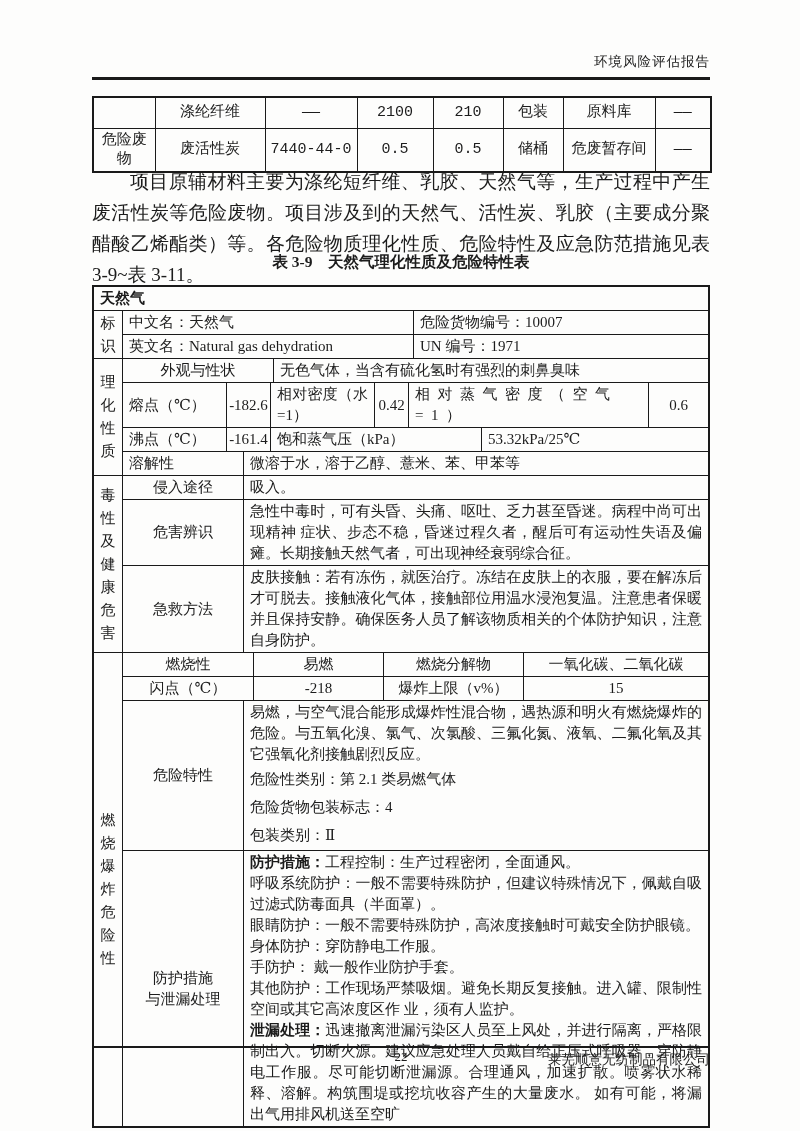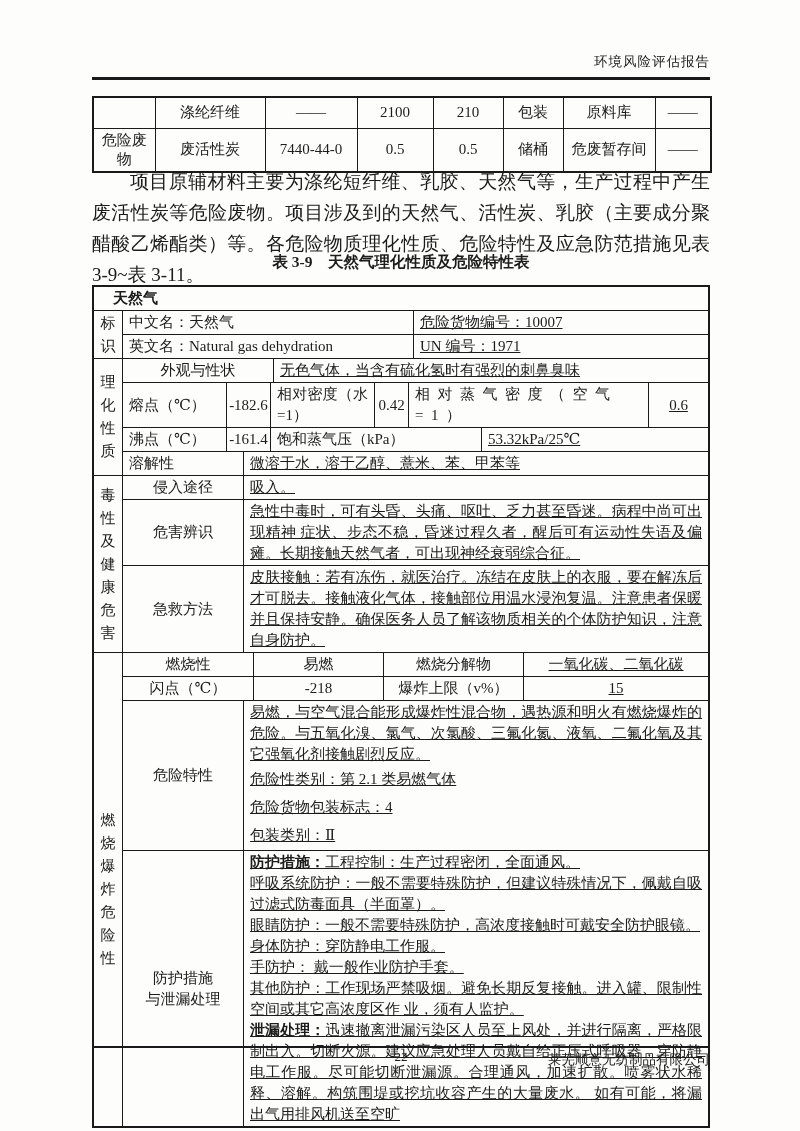--- a/index.html
+++ b/index.html
@@ -5,42 +5,42 @@
   html,body{margin:0;padding:0;background:#888;}
   .page{
     position:relative;width:800px;height:1131px;background:#fdfdfc;
     font-family:"Liberation Serif","DejaVu Serif",serif;
     color:#1c1c1c;overflow:hidden;margin:0 auto;
   }
   
   .header-title{position:absolute;top:53px;right:90px;font-size:13.5px;letter-spacing:1px;}
   .header-rule{position:absolute;top:77px;left:92px;width:618px;height:3px;background:#1a1a1a;}
   
-  .top-table{position:absolute;top:96px;left:92px;width:618px;border-collapse:collapse;table-layout:fixed;font-size:15px;}
+  .top-table{position:absolute;top:96px;left:92px;width:618px;border-collapse:collapse;table-layout:fixed;font-size:15px;font-family:Liberation Mono, monospace;}
   .top-table td{border:1px solid #1a1a1a;text-align:center;vertical-align:middle;padding:2px 3px;line-height:19px;}
   .top-table{border:2px solid #1a1a1a;}
   .top-table tr{height:31px;}
   
   .intro{position:absolute;top:166px;left:92px;width:618px;font-size:19px;line-height:31px;
          text-align:justify;text-indent:2em;}
   
   .caption{position:absolute;top:252px;left:92px;width:618px;text-align:center;font-weight:bold;font-size:15.5px;}
   
   .mt{position:absolute;top:285px;left:92px;width:618px;border:2px solid #1a1a1a;font-size:15px;line-height:21px;box-sizing:border-box;}
-  .mt-title{border-bottom:1px solid #1a1a1a;font-weight:bold;padding:1px 19px;min-height:20px;}
+  .mt-title{border-bottom:1px solid #1a1a1a;font-weight:bold;padding:1px 6px;min-height:20px;}
   .sec{display:flex;}
   .sec + .sec{border-top:1px solid #1a1a1a;}
   .sec-label{flex:0 0 28px;display:flex;align-items:center;justify-content:center;text-align:center;}
   .sec-label span{display:block;width:17px;line-height:23px;}
   .sec-rows{flex:1;display:flex;flex-direction:column;border-left:1px solid #1a1a1a;min-width:0;}
   .row{display:flex;}
   .row + .row{border-top:1px solid #1a1a1a;}
   .cell{box-sizing:border-box;padding:1px 6px;min-height:22px;flex-shrink:0;}
   .cell + .cell{border-left:1px solid #1a1a1a;}
-  .cell.last{flex:1 1 auto;text-decoration:underline;}
+  .cell.last{flex:1 1 auto;}
   .vc{display:flex;align-items:center;}
   .ctr{display:flex;align-items:center;justify-content:center;text-align:center;}
   .just{text-align:justify;}
   .spread{letter-spacing:7.5px;}
   .cl b{font-weight:bold;}
   
   .footer-rule{position:absolute;top:1046px;left:92px;width:618px;height:2px;background:#1a1a1a;}
   .footer-page{position:absolute;top:1049px;left:92px;width:618px;text-align:center;font-size:13px;}
   .footer-company{position:absolute;top:1051px;right:90px;font-size:13.5px;}
 </style>

